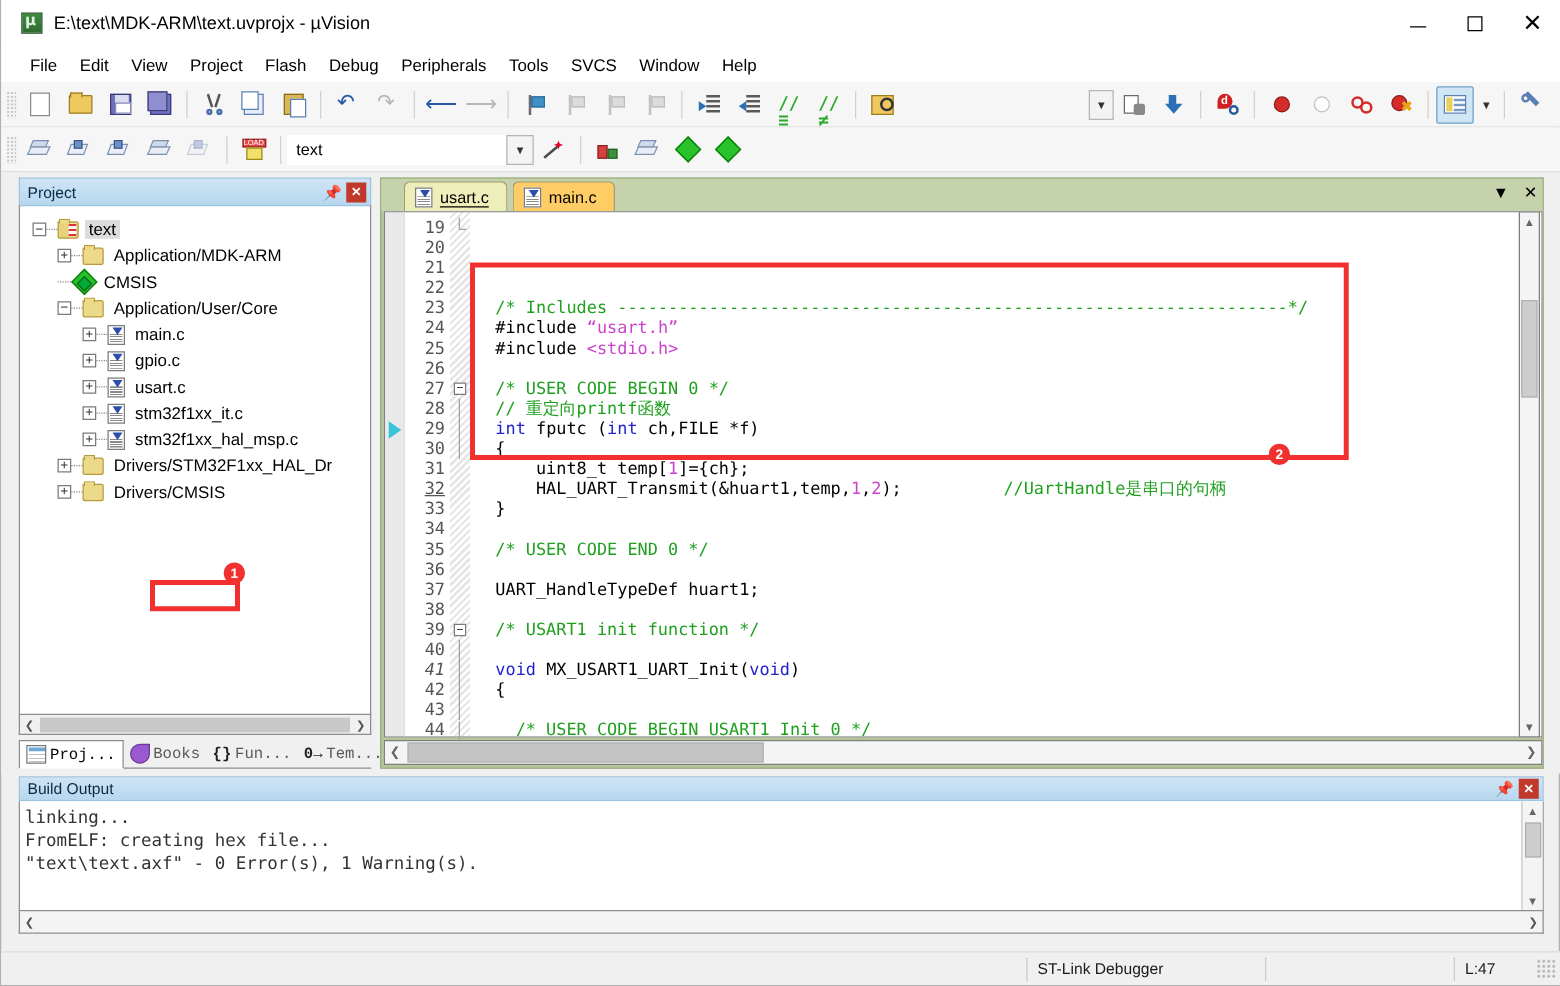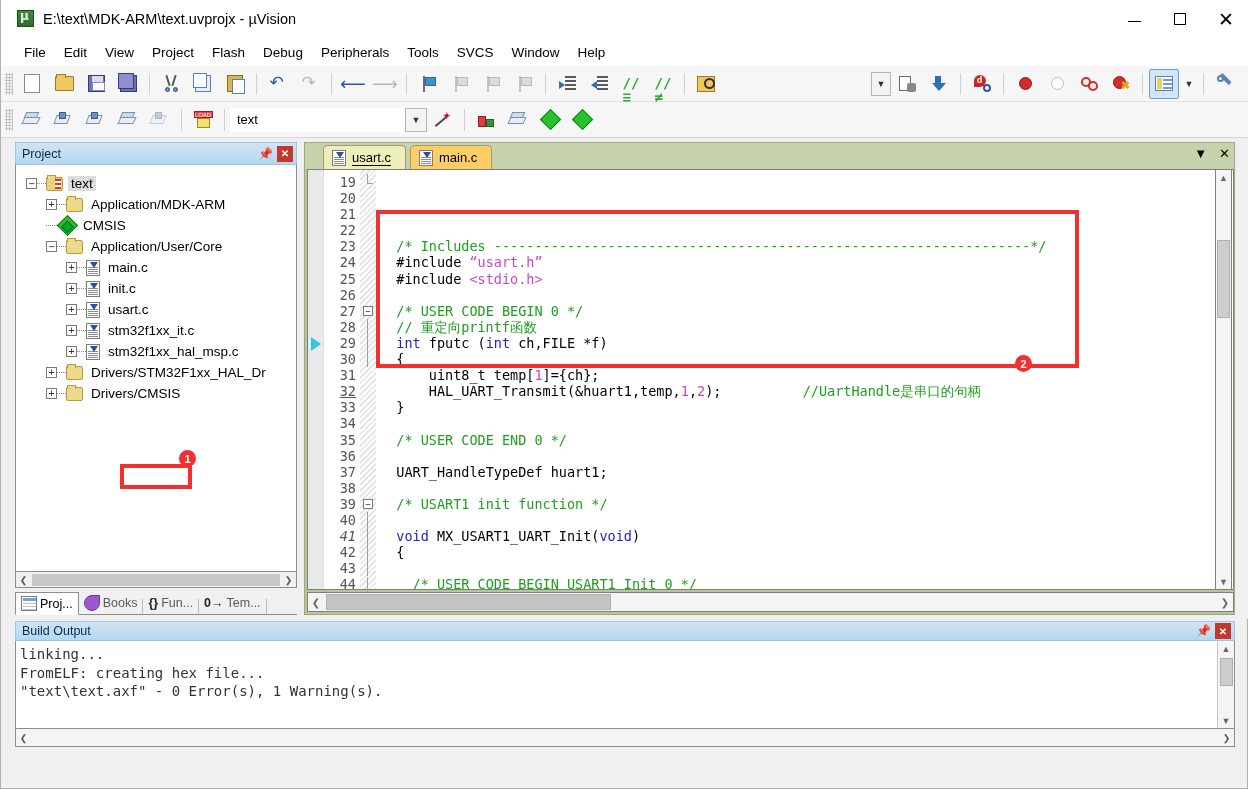--- a/index.html
+++ b/index.html
@@ -195,21 +195,21 @@
   }
   .scroll-arrow { width:15px;height:14px;display:flex;align-items:center;justify-content:center;font-size:9px;color:#555;}
   .proj-thumb { flex:1; height:12px; background:#c8c8c8; margin:0 1px; }
 
   .proj-tabs {
     display: flex; align-items: flex-end; height: 24px; margin-top: 3px;
     border-bottom: 1px solid #8d8d8d;
   }
   .ptab {
     display: flex; align-items: center; height: 22px; padding: 0 5px;
-    font-size: 12.5px; color: #5a5a5a; gap: 3px;
+    font-size: 12.5px; color: #5a5a5a; gap: 3px; font-family: Liberation Mono, monospace;
   }
   .ptab.active {
     background: #fff; border: 1px solid #8d8d8d; border-bottom: 1px solid #fff;
     color: #000; height: 23px; margin-bottom:-1px;
   }
   .ptab-sep { width:1px; height:15px; background:#bdbdbd; }
 
   
   .editor-outer {
     position: absolute; left: 303px; top: 4px; width: 931px; height: 473px;
@@ -718,21 +718,21 @@
               <span class="exp-box">+</span>
               <span class="dots"></span>
               <span class="cfile-ico"></span>
               <span class="node-label">main.c</span>
             </div>
             <div class="tree-row">
               <span class="spacer-ind" style="width: 40px;"></span>
               <span class="exp-box">+</span>
               <span class="dots"></span>
               <span class="cfile-ico"></span>
-              <span class="node-label">init.c</span>
+              <span class="node-label">gpio.c</span>
             </div>
             <div class="tree-row">
               <span class="spacer-ind" style="width: 40px;"></span>
               <span class="exp-box">+</span>
               <span class="dots"></span>
               <span class="cfile-ico"></span>
               <span class="node-label">usart.c</span>
             </div>
             <div class="tree-row">
               <span class="spacer-ind" style="width: 40px;"></span>
@@ -898,14 +898,24 @@
         <span style="flex:1"></span>
         <span class="vs-arrow">▼</span>
       </div>
     </div>
     <div class="build-hscroll">
       <span class="scroll-arrow">❮</span>
       <span class="scroll-arrow">❯</span>
     </div>
   </div>
 
+  <div class="statusbar">
+    <div class="sb-cell" style="width:820px;"></div>
+    <div class="sb-sep"></div>
+    <div class="sb-cell" style="width:190px;">ST-Link Debugger</div>
+    <div class="sb-sep"></div>
+    <div class="sb-cell" style="width:150px;"></div>
+    <div class="sb-sep"></div>
+    <div class="sb-cell">L:47</div>
+    <div class="sb-grip"></div>
+  </div>
 
 </div>
 
 </body></html>

